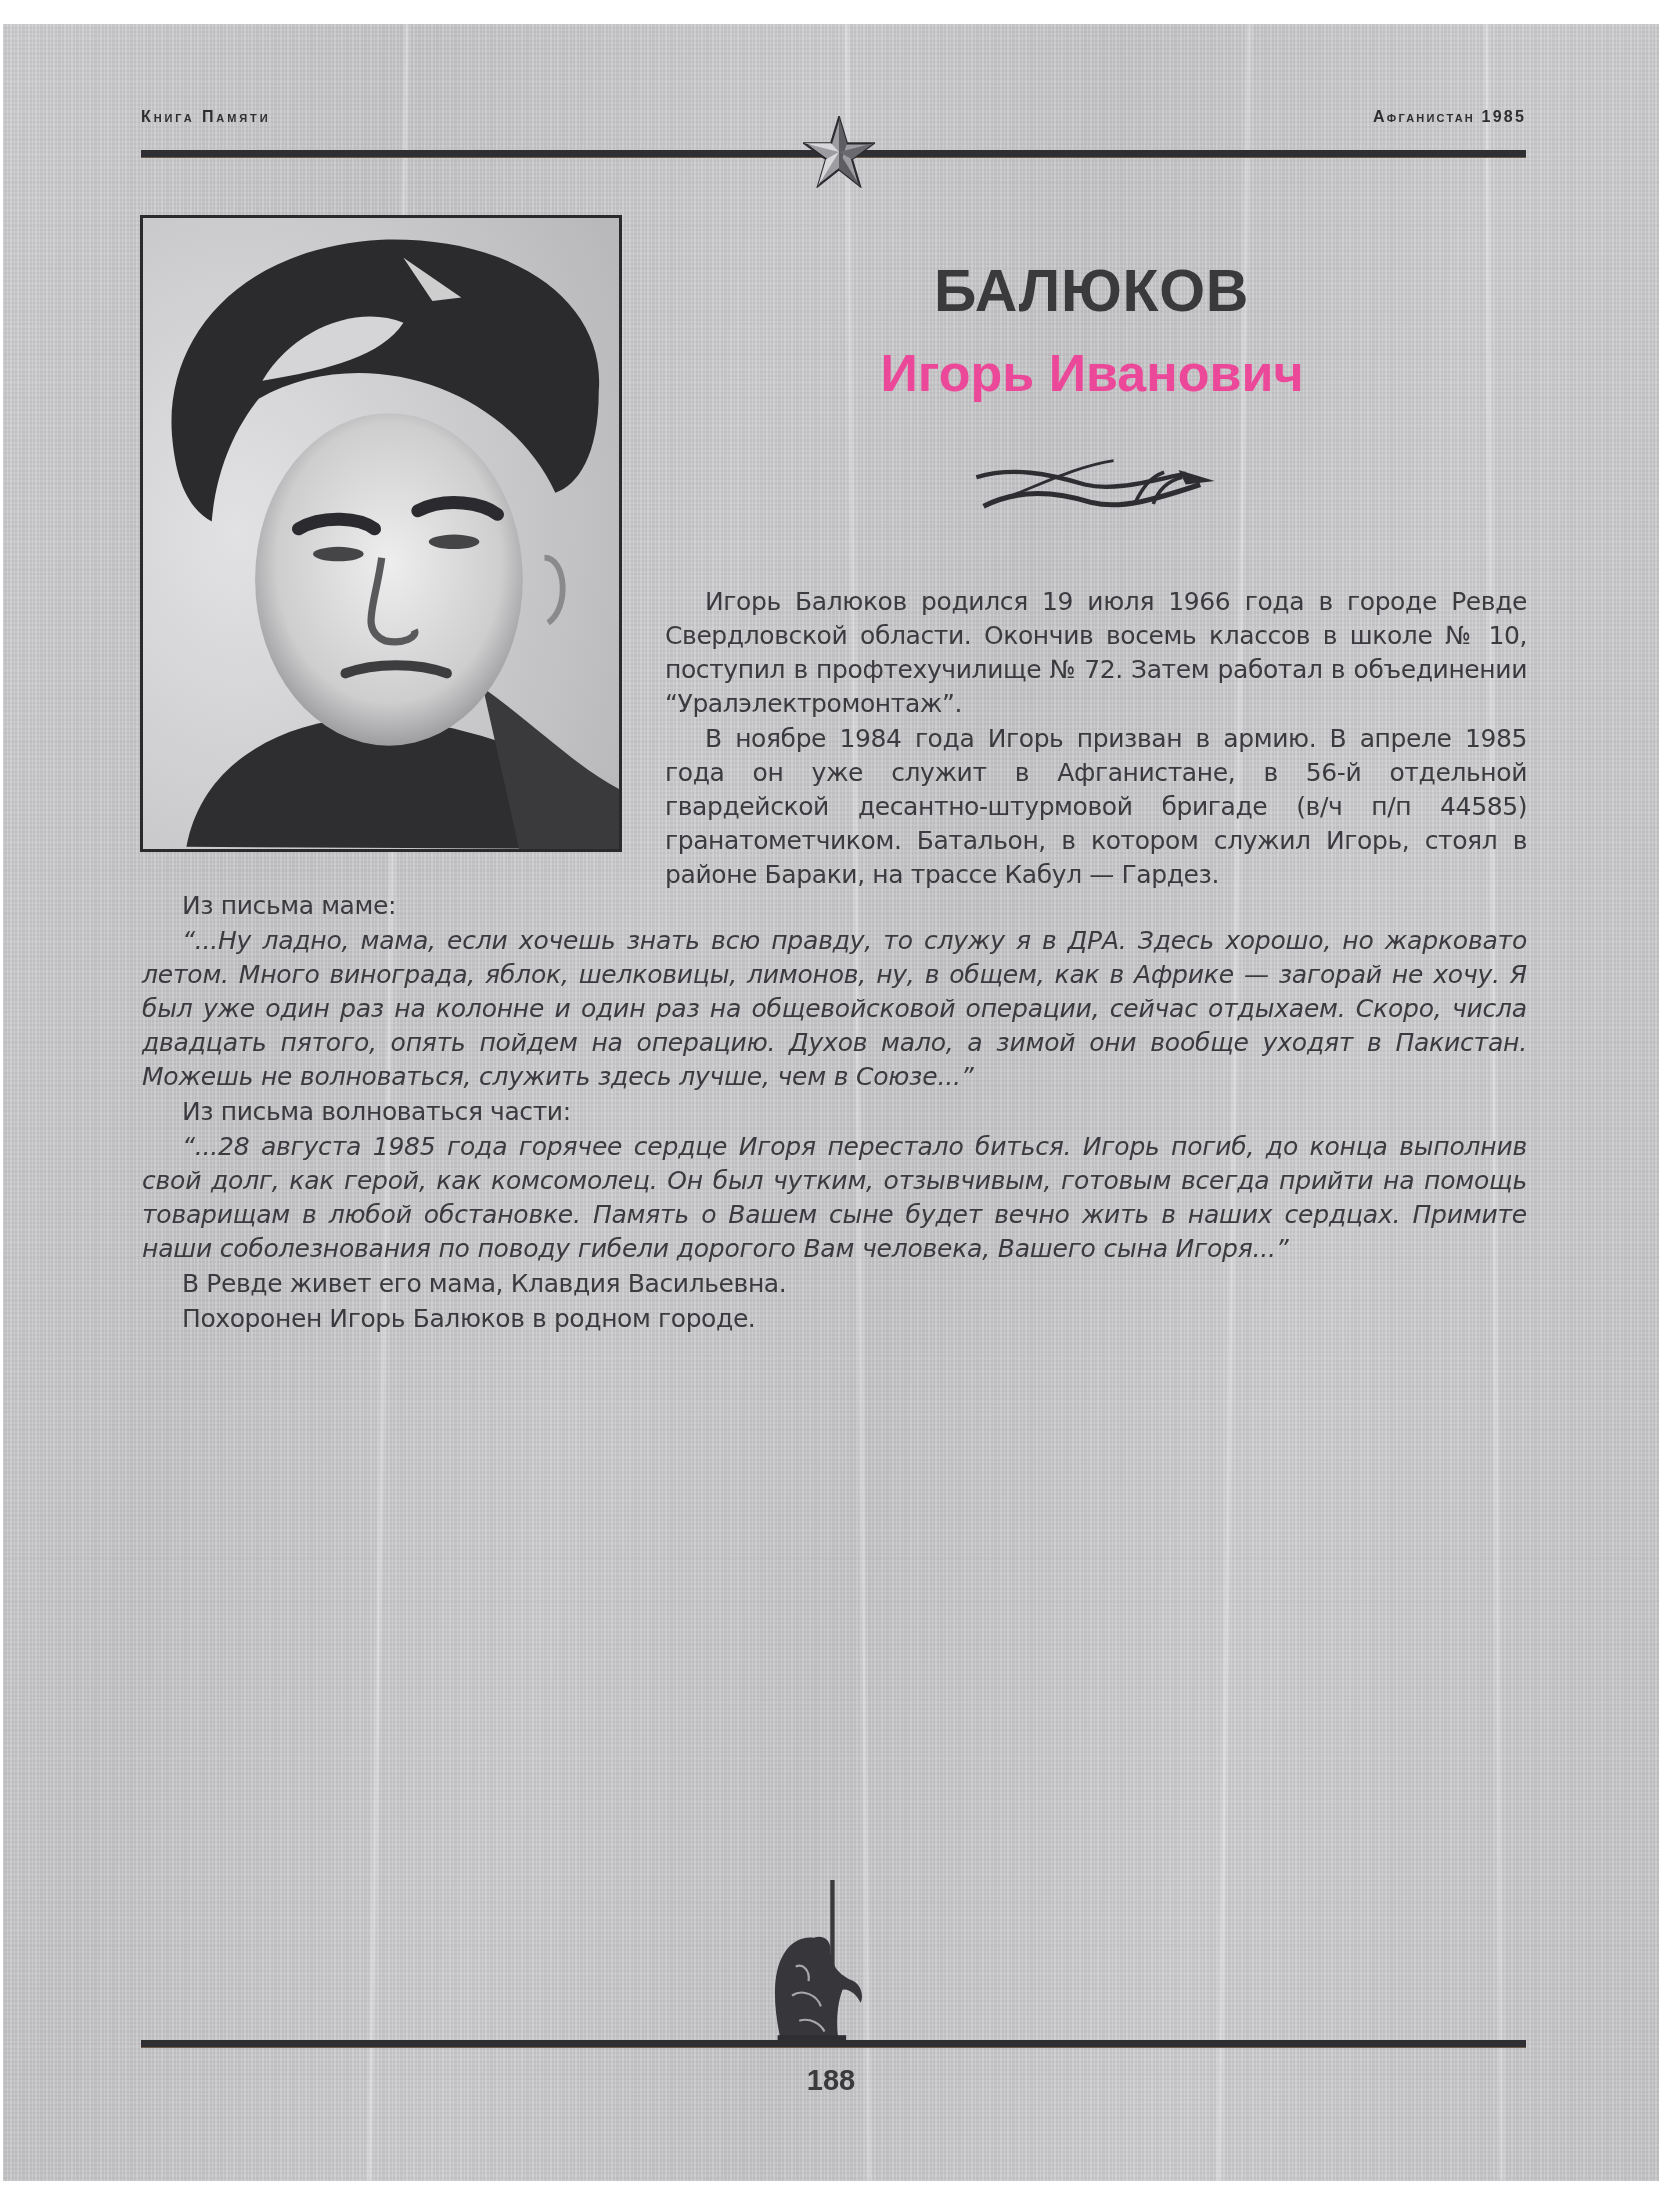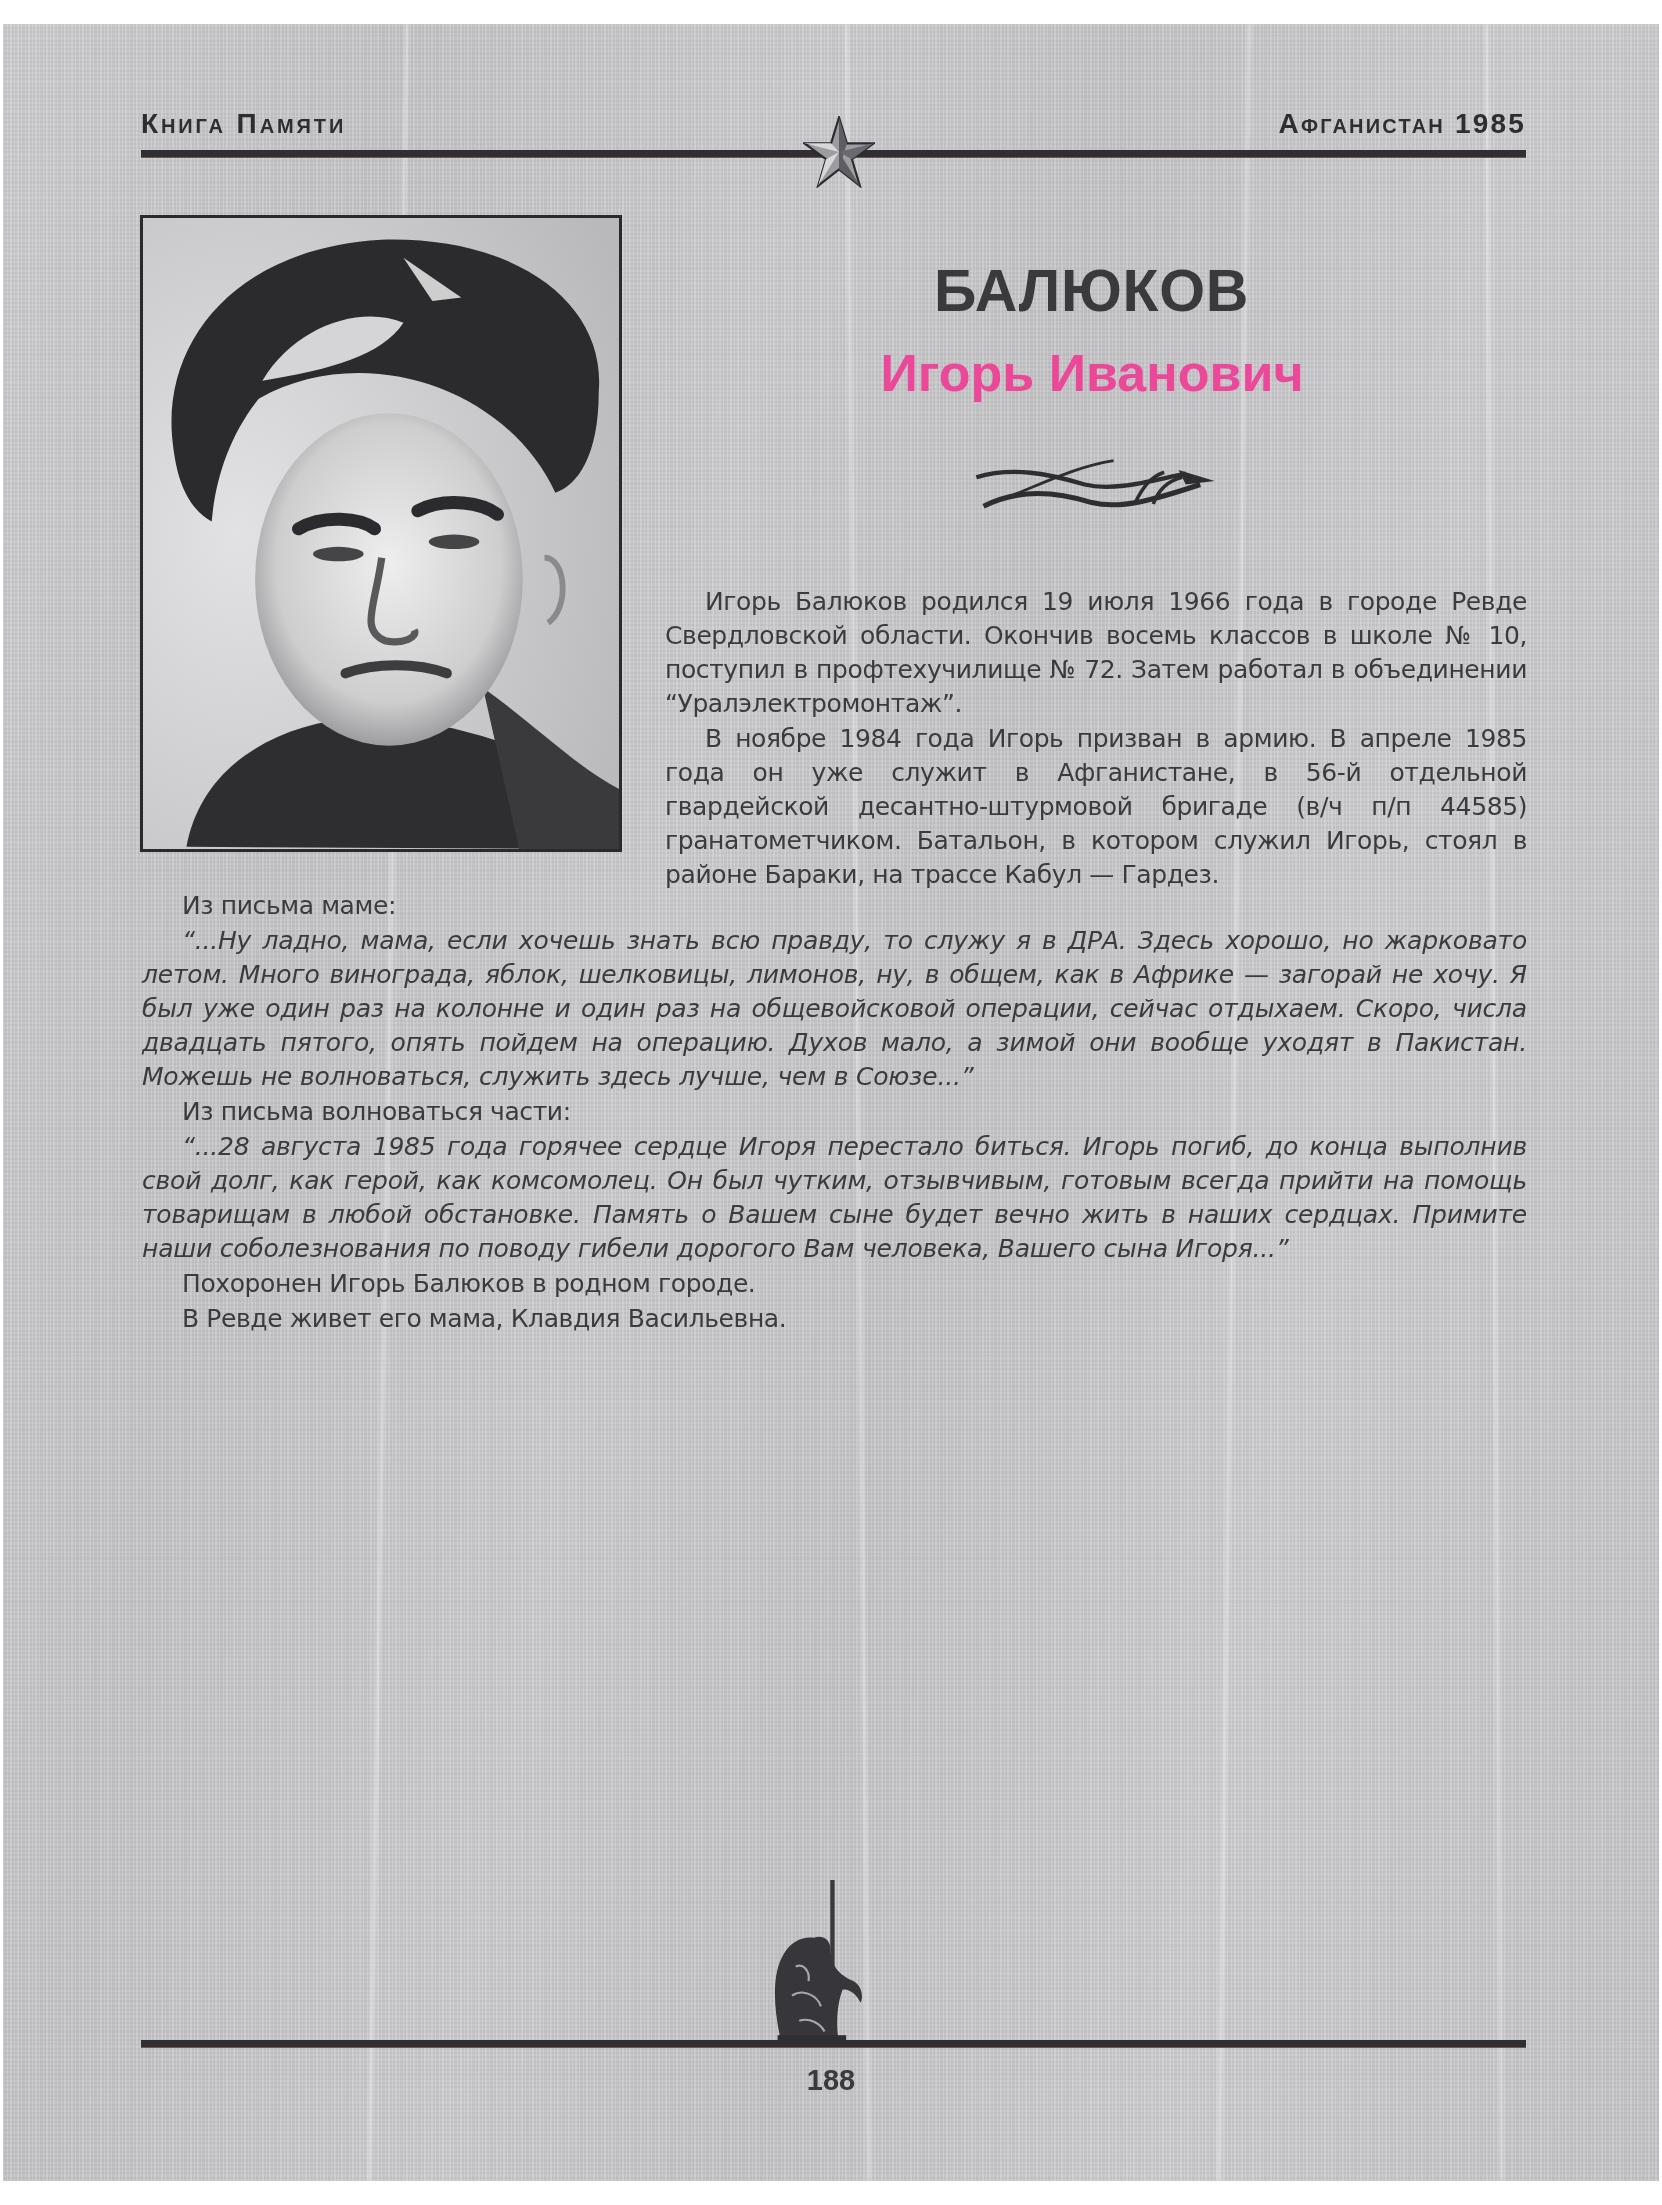--- a/index.html
+++ b/index.html
@@ -10,21 +10,21 @@
     .page {
       position: absolute; left: 2.9px; top: 24px; width: 1656px; height: 2157px;
       background: #c4c3c6;
       background-image:
         repeating-linear-gradient(90deg, rgba(255,255,255,0.10) 0px, rgba(255,255,255,0.10) 1.4px, rgba(0,0,0,0.03) 1.4px, rgba(0,0,0,0.03) 3.6px),
         repeating-linear-gradient(0deg, rgba(255,255,255,0.06) 0px, rgba(255,255,255,0.06) 2.2px, rgba(0,0,0,0.02) 2.2px, rgba(0,0,0,0.02) 4.3px),
         linear-gradient(100deg, rgba(255,255,255,0.12) 0%, rgba(255,255,255,0) 20%, rgba(255,255,255,0.10) 40%, rgba(255,255,255,0) 55%, rgba(255,255,255,0.12) 75%, rgba(255,255,255,0) 100%);
     }
     .crease { position: absolute; background: rgba(255,255,255,0.35); width: 4.3px; filter: blur(1.4px); }
     .running-head {
-      position: absolute; top: 108px; font-weight: bold; font-size: 28px; letter-spacing: 2.9px;
+      position: absolute; top: 108px; font-weight: bold; font-size: 16px; letter-spacing: 2.9px;
       color: #2e2d30; font-variant: small-caps;
     }
     .rh-left { left: 141px; }
     .rh-right { right: 137px; letter-spacing: 2.2px; }
     .rule { position: absolute; left: 141px; width: 1385px; height: 6.5px; background: #2f2e33; border-bottom: 0.7px solid #6b5a4a; }
     .rule-top { top: 150px; }
     .rule-bottom { top: 2040px; }
     .star { position: absolute; left: 803px; top: 116px; width: 72px; height: 72px; }
     .photo-frame {
       position: absolute; left: 140px; top: 215px; width: 476px; height: 631px;
@@ -122,22 +122,22 @@
 <div class="text right-col">
   <p>Игорь Балюков родился 19 июля 1966 года в городе Ревде Свердловской области. Окончив восемь классов в школе № 10, поступил в профтехучилище № 72. Затем работал в объединении “Уралэлектромонтаж”.</p>
   <p>В ноябре 1984 года Игорь призван в армию. В апреле 1985 года он уже служит в Афганистане, в 56-й отдельной гвардейской десантно-штурмовой бригаде (в/ч п/п 44585) гранатометчиком. Батальон, в котором служил Игорь, стоял в районе Бараки, на трассе Кабул — Гардез.</p>
 </div>
 
 <div class="text full-col l1">
   <p>Из письма маме:</p>
   <p class="quote">“...Ну ладно, мама, если хочешь знать всю правду, то служу я в ДРА. Здесь хорошо, но жарковато летом. Много винограда, яблок, шелковицы, лимонов, ну, в общем, как в Африке — загорай не хочу. Я был уже один раз на колонне и один раз на общевойсковой операции, сейчас отдыхаем. Скоро, числа двадцать пятого, опять пойдем на операцию. Духов мало, а зимой они вообще уходят в Пакистан. Можешь не волноваться, служить здесь лучше, чем в Союзе...”</p>
   <p>Из письма волноваться части:</p>
   <p class="quote">“...28 августа 1985 года горячее сердце Игоря перестало биться. Игорь погиб, до конца выполнив свой долг, как герой, как комсомолец. Он был чутким, отзывчивым, готовым всегда прийти на помощь товарищам в любой обстановке. Память о Вашем сыне будет вечно жить в наших сердцах. Примите наши соболезнования по поводу гибели дорогого Вам человека, Вашего сына Игоря...”</p>
+  <p>В Ревде живет его мама, Клавдия Васильевна.</p>
   <p>Похоронен Игорь Балюков в родном городе.</p>
-  <p>В Ревде живет его мама, Клавдия Васильевна.</p>
 </div>
 
 <svg class="statue" viewBox="0 0 200 230">
   <rect x="108" y="0" width="6" height="225" fill="#3a393c"></rect>
   <path d="M40,225 C30,180 25,130 45,100 C55,85 70,78 85,80 C100,75 110,85 108,100 C112,120 118,130 140,140 C150,145 155,160 150,170 C145,160 135,150 125,152 C118,170 115,200 120,225 Z" fill="#37363a"></path>
   <path d="M60,120 C70,115 80,125 78,140 M55,160 C70,150 90,160 95,175 M65,195 C80,190 95,200 100,210" stroke="#a8a7aa" stroke-width="3" fill="none"></path>
   <rect x="35" y="215" width="95" height="12" fill="#2f2e33"></rect>
 </svg>
 
 <div class="rule rule-bottom"></div>

